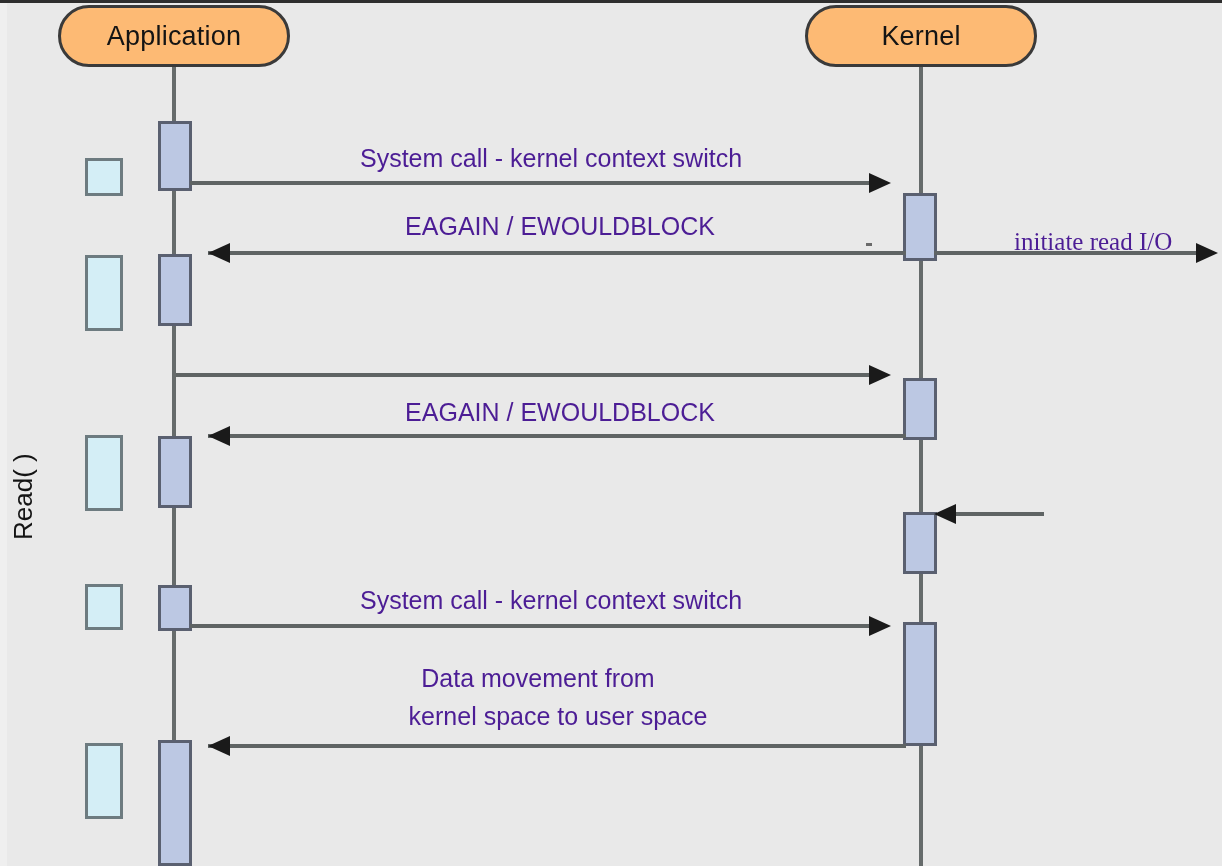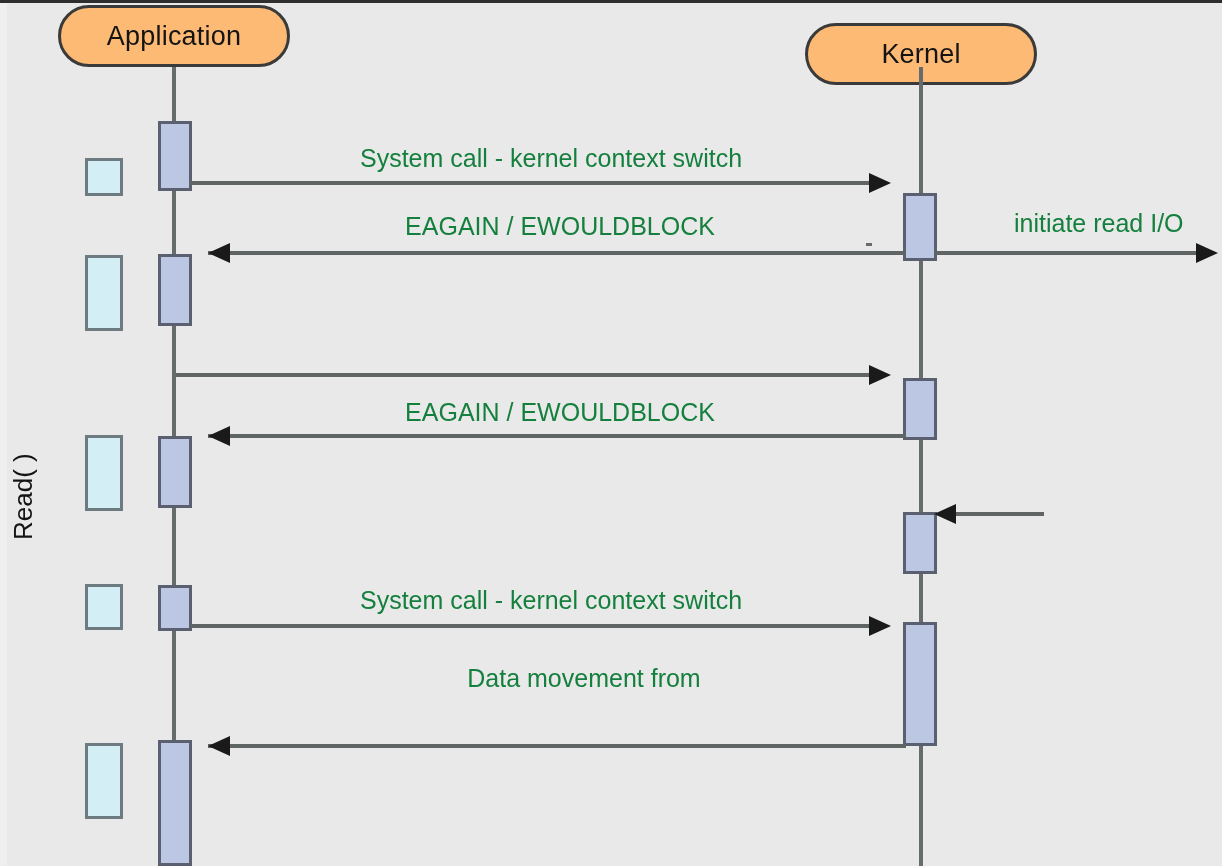--- a/index.html
+++ b/index.html
@@ -80,21 +80,21 @@
     width: 0; height: 0;
     border-top: 10px solid transparent;
     border-bottom: 10px solid transparent;
   }
   .arrow-head.right { border-left: 22px solid #1a1a1a; }
   .arrow-head.left  { border-right: 22px solid #1a1a1a; }
 
   .msg-label {
     position: absolute;
     font-size: 25px;
-    color: #15803d;
+    color: #4c1d95;
     white-space: nowrap;
     line-height: 32px;
   }
   .msg-label.center { transform: translateX(-50%); text-align: center; }
 
   
   .speck {
     position: absolute;
     width: 6px; height: 3px;
     background: #6a6a6a;
@@ -117,21 +117,21 @@
 
   <div class="top-rule"></div>
   <div class="left-band"></div>
 
   <div class="side-label" style="left: 8px; top: 540px;">Read( )</div>
 
   <div class="head" style="left:58px; top:5px; width:232px; height:62px;">
     <span>Application</span>
   </div>
 
-  <div class="head" style="left:805px; top:23px; width:232px; height:62px;">
+  <div class="head" style="left:805px; top:5px; width:232px; height:62px;">
     <span>Kernel</span>
   </div>
 
   <div class="lifeline" style="left:172px; top:67px; height:799px;"></div>
   <div class="lifeline" style="left:919px; top:67px; height:799px;"></div>
 
   <div class="activation" style="left:158px; top:121px; height:70px;"></div>
   <div class="activation" style="left:158px; top:254px; height:72px;"></div>
   <div class="activation" style="left:158px; top:436px; height:72px;"></div>
   <div class="activation" style="left:158px; top:585px; height:46px;"></div>
@@ -150,35 +150,36 @@
 
   <div class="msg-label center" style="left:551px; top:142px;">System call - kernel context switch</div>
   <div class="msg-line" style="left:190px; top:181px; width:690px;"></div>
   <div class="arrow-head right" style="left:869px; top:173px;"></div>
 
   <div class="msg-label center" style="left:560px; top:210px;">EAGAIN / EWOULDBLOCK</div>
   <div class="msg-line" style="left:208px; top:251px; width:698px;"></div>
   <div class="arrow-head left" style="left:208px; top:243px;"></div>
   <div class="speck" style="left:866px; top:243px;"></div>
 
-  <div class="msg-label" style="left:1014px; top:207px;">initiate read I/O</div>
+  <div class="msg-label" style="left:1014px; top:226px;font-family:Liberation Serif, serif;">initiate read I/O</div>
   <div class="msg-line" style="left:934px; top:251px; width:268px;"></div>
   <div class="arrow-head right" style="left:1196px; top:243px;"></div>
 
   <div class="msg-line" style="left:176px; top:373px; width:704px;"></div>
   <div class="arrow-head right" style="left:869px; top:365px;"></div>
 
   <div class="msg-label center" style="left:560px; top:396px;">EAGAIN / EWOULDBLOCK</div>
   <div class="msg-line" style="left:208px; top:434px; width:698px;"></div>
   <div class="arrow-head left" style="left:208px; top:426px;"></div>
 
   <div class="msg-line" style="left:952px; top:512px; width:92px;"></div>
   <div class="arrow-head left" style="left:934px; top:504px;"></div>
 
   <div class="msg-label center" style="left:551px; top:584px;">System call - kernel context switch</div>
   <div class="msg-line" style="left:190px; top:624px; width:690px;"></div>
   <div class="arrow-head right" style="left:869px; top:616px;"></div>
 
-  <div class="msg-label center" style="left:584px; top:662px;">Data movement from</div>
+  <div class="msg-label center" style="left:538px; top:662px;">Data movement from</div>
+  <div class="msg-label center" style="left:558px; top:700px;">kernel space to user space</div>
   <div class="msg-line" style="left:208px; top:744px; width:698px;"></div>
   <div class="arrow-head left" style="left:208px; top:736px;"></div>
 
 </div>
 
 </body></html>

